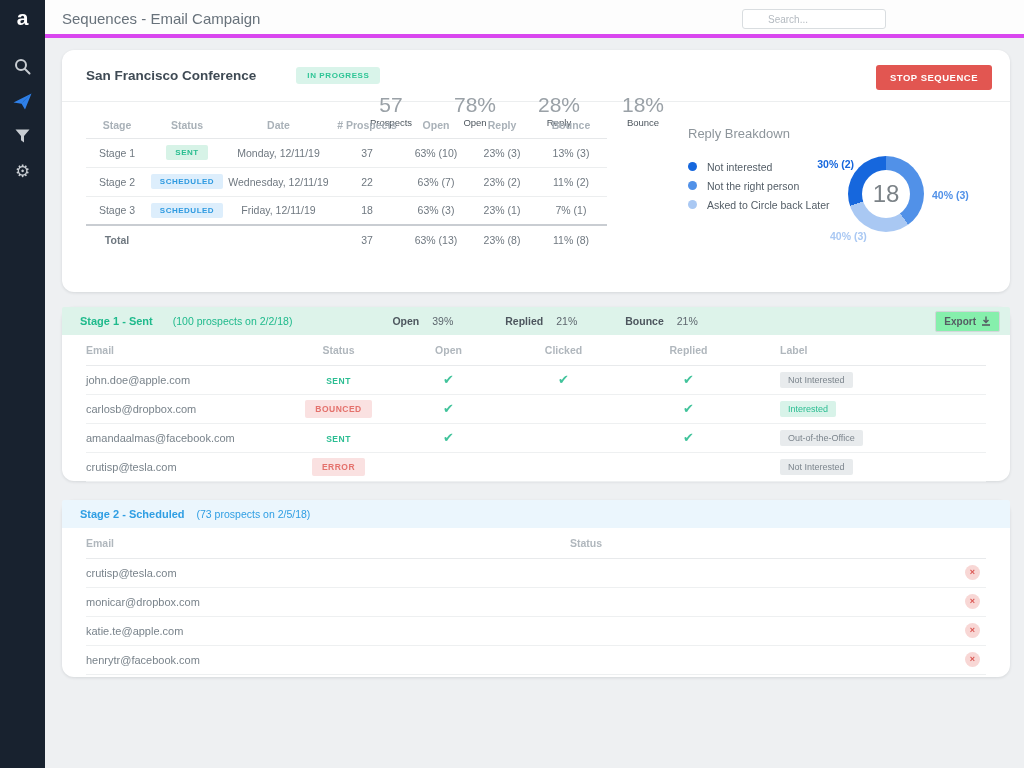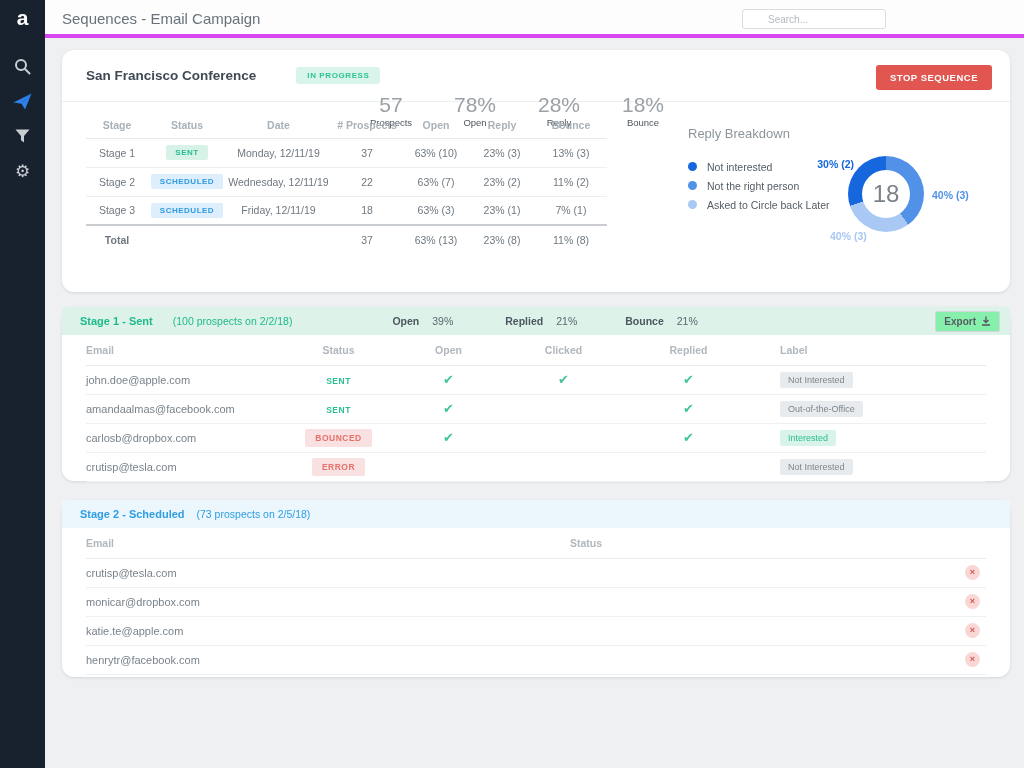--- a/index.html
+++ b/index.html
@@ -302,34 +302,34 @@
       <tbody>
         <tr>
           <td class="left">john.doe@apple.com</td>
           <td><span class="s1-status" data-variant="sent">SENT</span></td>
           <td><span class="check">✔</span></td>
           <td><span class="check">✔</span></td>
           <td><span class="check">✔</span></td>
           <td class="label-cell"><span class="label-badge" data-variant="gray">Not Interested</span></td>
         </tr>
         <tr>
+          <td class="left">carlosb@dropbox.com</td>
+          <td><span class="s1-status" data-variant="bounced">BOUNCED</span></td>
+          <td><span class="check">✔</span></td>
+          <td><span class="check" style="visibility: hidden;">✔</span></td>
+          <td><span class="check">✔</span></td>
+          <td class="label-cell"><span class="label-badge" data-variant="green">Interested</span></td>
+        </tr>
+        <tr>
           <td class="left">amandaalmas@facebook.com</td>
           <td><span class="s1-status" data-variant="sent">SENT</span></td>
           <td><span class="check">✔</span></td>
           <td><span class="check" style="visibility: hidden;">✔</span></td>
           <td><span class="check">✔</span></td>
           <td class="label-cell"><span class="label-badge" data-variant="gray">Out-of-the-Office</span></td>
-        </tr>
-        <tr>
-          <td class="left">carlosb@dropbox.com</td>
-          <td><span class="s1-status" data-variant="bounced">BOUNCED</span></td>
-          <td><span class="check">✔</span></td>
-          <td><span class="check" style="visibility: hidden;">✔</span></td>
-          <td><span class="check">✔</span></td>
-          <td class="label-cell"><span class="label-badge" data-variant="green">Interested</span></td>
         </tr>
         <tr>
           <td class="left">crutisp@tesla.com</td>
           <td><span class="s1-status" data-variant="error">ERROR</span></td>
           <td><span class="check" style="visibility: hidden;">✔</span></td>
           <td><span class="check" style="visibility: hidden;">✔</span></td>
           <td><span class="check" style="visibility: hidden;">✔</span></td>
           <td class="label-cell"><span class="label-badge" data-variant="gray">Not Interested</span></td>
         </tr>
       </tbody>

